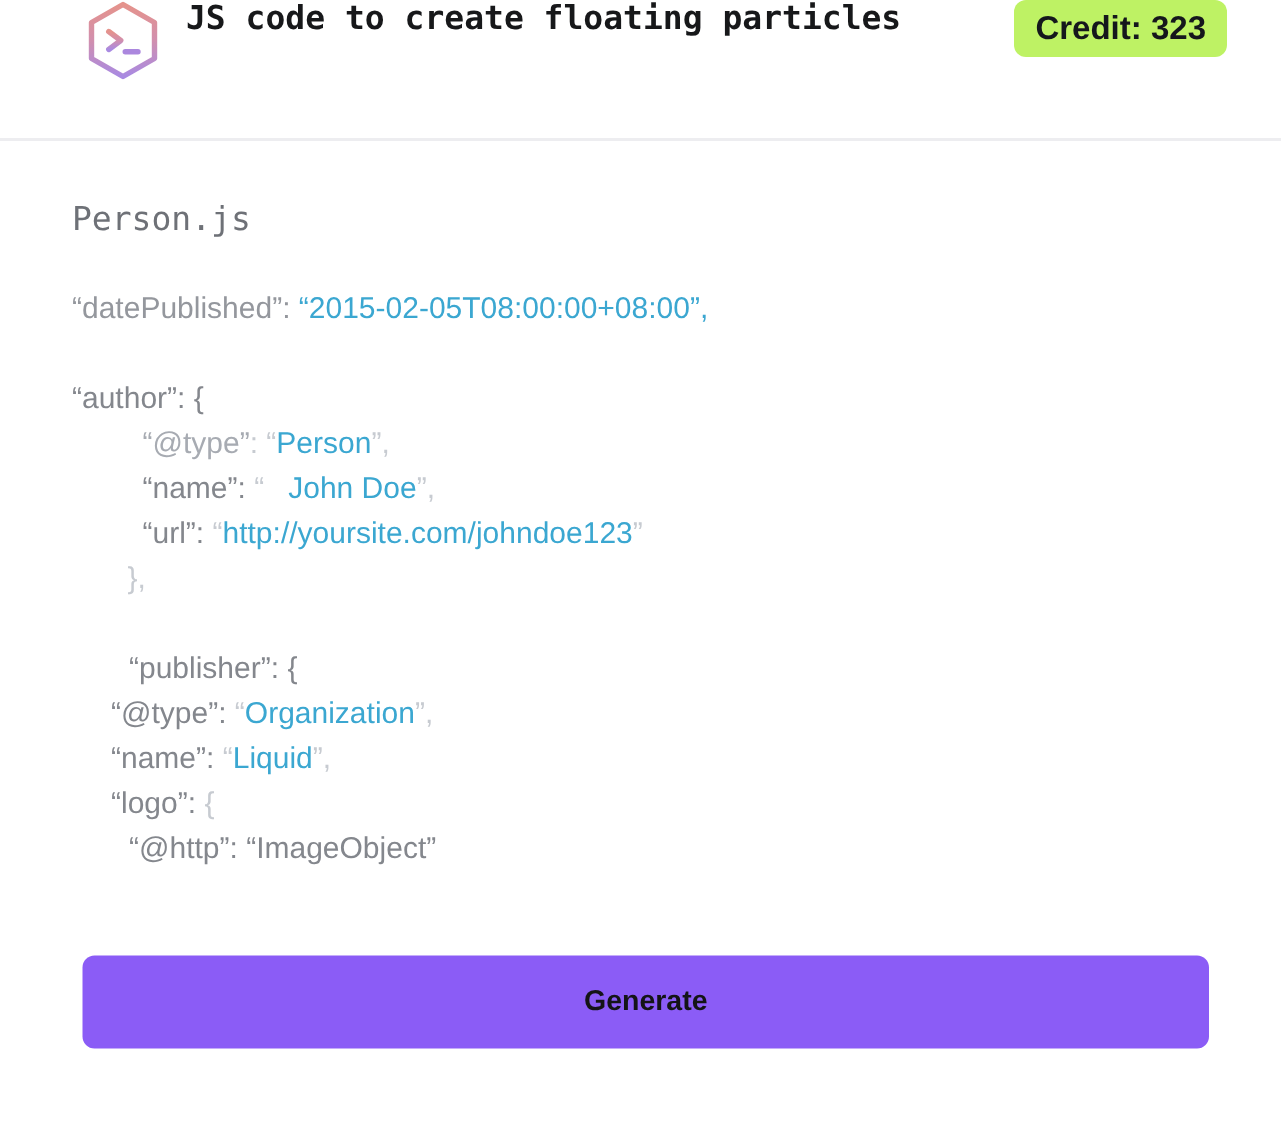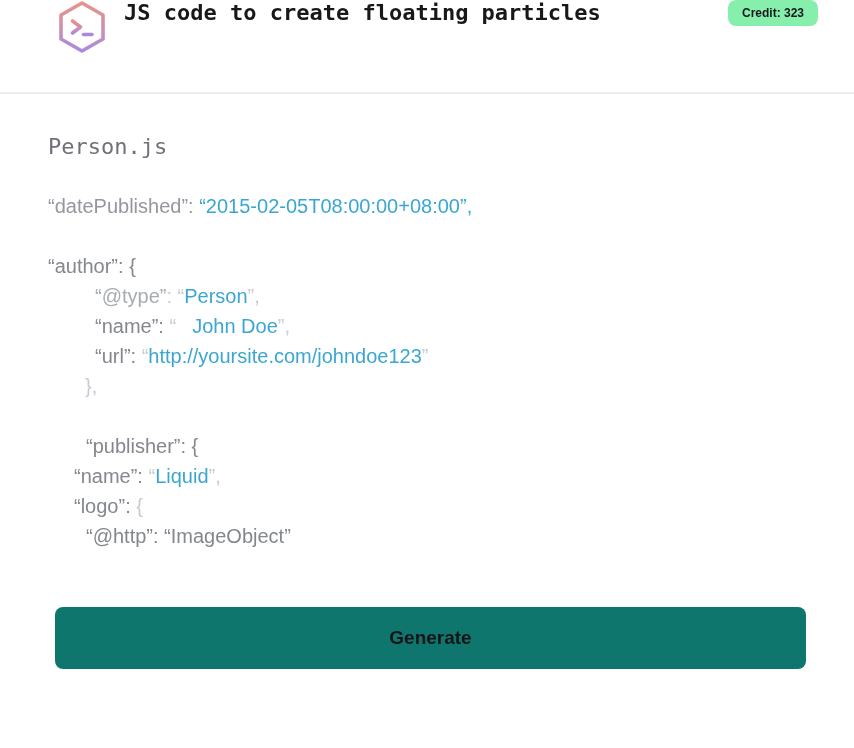--- a/index.html
+++ b/index.html
@@ -32,23 +32,23 @@
     margin: 0 0 0 16px;
     font-family: "DejaVu Sans Mono", monospace;
     font-size: 22px;
     font-weight: 700;
     color: #17181a;
     letter-spacing: 0px;
     white-space: nowrap;
   }
   .credit-badge {
     margin-left: auto;
-    background: #86efac;
+    background: #bef264;
     color: #15171c;
-    font-size: 12px;
+    font-size: 22px;
     font-weight: 700;
     padding: 6px 14px;
     border-radius: 8px;
     white-space: nowrap;
   }
 
   
   main { padding: 0 48px; }
   h2.file-title {
     margin: 40px 0 0 0;
@@ -67,21 +67,21 @@
     line-height: 30px;
     white-space: pre;
   }
 
   
   .generate-btn {
     display: block;
     width: 751px;
     height: 62px;
     margin: 56px 0 0 7px;
-    background: #0f766e;
+    background: #8b5cf6;
     border: none;
     border-radius: 8px;
     font-family: "Liberation Sans", sans-serif;
     font-size: 19px;
     font-weight: 700;
     color: #141417;
     cursor: pointer;
   }
 </style>
 </head>
@@ -111,18 +111,19 @@
   <div class="code-block">
       <div class="code-line" style="padding-left: 0px;"><span style="color: rgb(148, 151, 157);">“datePublished”: </span><span style="color: rgb(59, 167, 209);">“2015-02-05T08:00:00+08:00”,</span></div>
       <div class="code-line" style="padding-left: 0px;">&nbsp;</div>
       <div class="code-line" style="padding-left: 0px;"><span style="color: rgb(132, 135, 141);">“author”: {</span></div>
       <div class="code-line" style="padding-left: 47px;"><span style="color: rgb(167, 171, 178);">“@type”</span><span style="color: rgb(199, 203, 209);">: “</span><span style="color: rgb(59, 167, 209);">Person</span><span style="color: rgb(199, 203, 209);">”,</span></div>
       <div class="code-line" style="padding-left: 47px;"><span style="color: rgb(132, 135, 141);">“name”: </span><span style="color: rgb(199, 203, 209);">“</span><span style="color: rgb(59, 167, 209); margin-left: 16px;">John Doe</span><span style="color: rgb(199, 203, 209);">”,</span></div>
       <div class="code-line" style="padding-left: 47px;"><span style="color: rgb(132, 135, 141);">“url”: </span><span style="color: rgb(199, 203, 209);">“</span><span style="color: rgb(59, 167, 209);">http://yoursite.com/johndoe123</span><span style="color: rgb(199, 203, 209);">”</span></div>
       <div class="code-line" style="padding-left: 37px;"><span style="color: rgb(199, 203, 209);">},</span></div>
       <div class="code-line" style="padding-left: 0px;">&nbsp;</div>
       <div class="code-line" style="padding-left: 0px;"><span style="color: rgb(132, 135, 141); margin-left: 38px;">“publisher”: {</span></div>
+      <div class="code-line" style="padding-left: 26px;"><span style="color: rgb(132, 135, 141);">“@type”: </span><span style="color: rgb(199, 203, 209);">“</span><span style="color: rgb(59, 167, 209);">Organization</span><span style="color: rgb(199, 203, 209);">”,</span></div>
       <div class="code-line" style="padding-left: 26px;"><span style="color: rgb(132, 135, 141);">“name”: </span><span style="color: rgb(199, 203, 209);">“</span><span style="color: rgb(59, 167, 209);">Liquid</span><span style="color: rgb(199, 203, 209);">”,</span></div>
       <div class="code-line" style="padding-left: 26px;"><span style="color: rgb(132, 135, 141);">“logo”: </span><span style="color: rgb(199, 203, 209);">{</span></div>
       <div class="code-line" style="padding-left: 38px;"><span style="color: rgb(132, 135, 141);">“@http”: “ImageObject”</span></div>
     </div>
   <button class="generate-btn">Generate</button>
 </main>
 
 </body></html>

